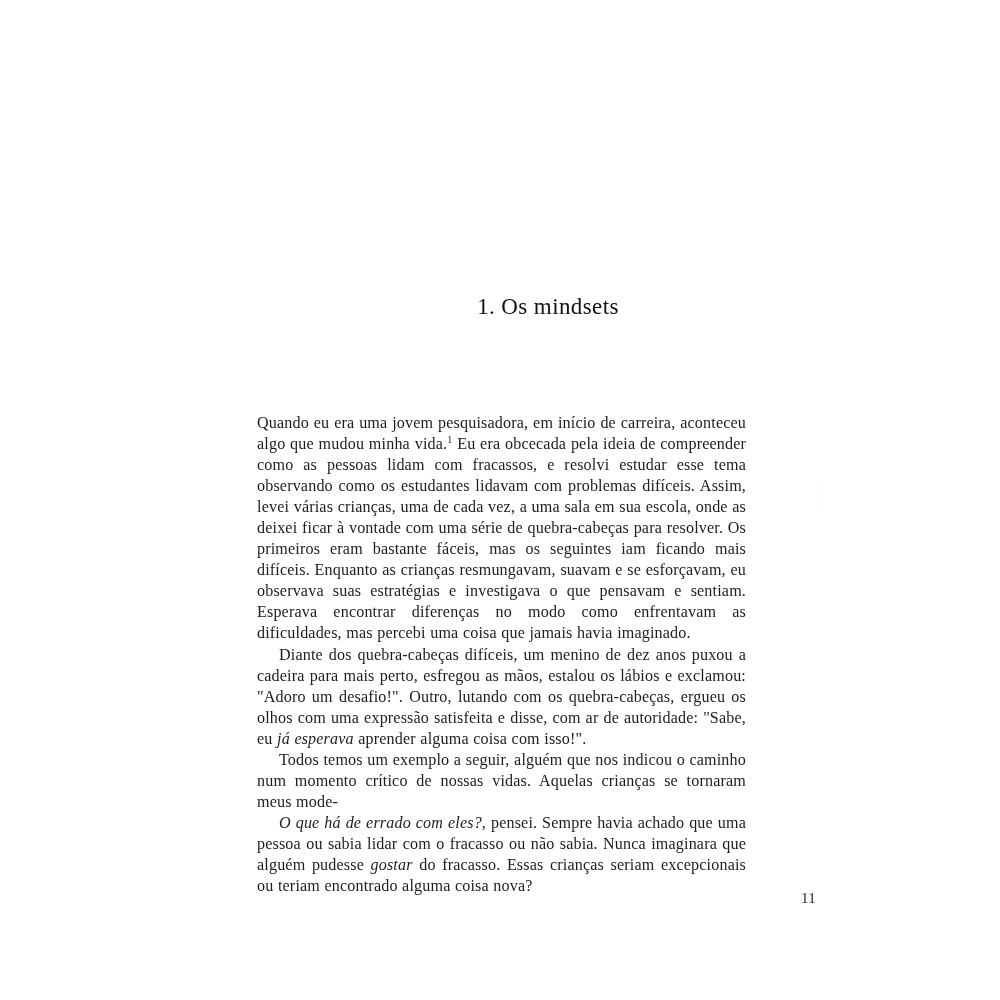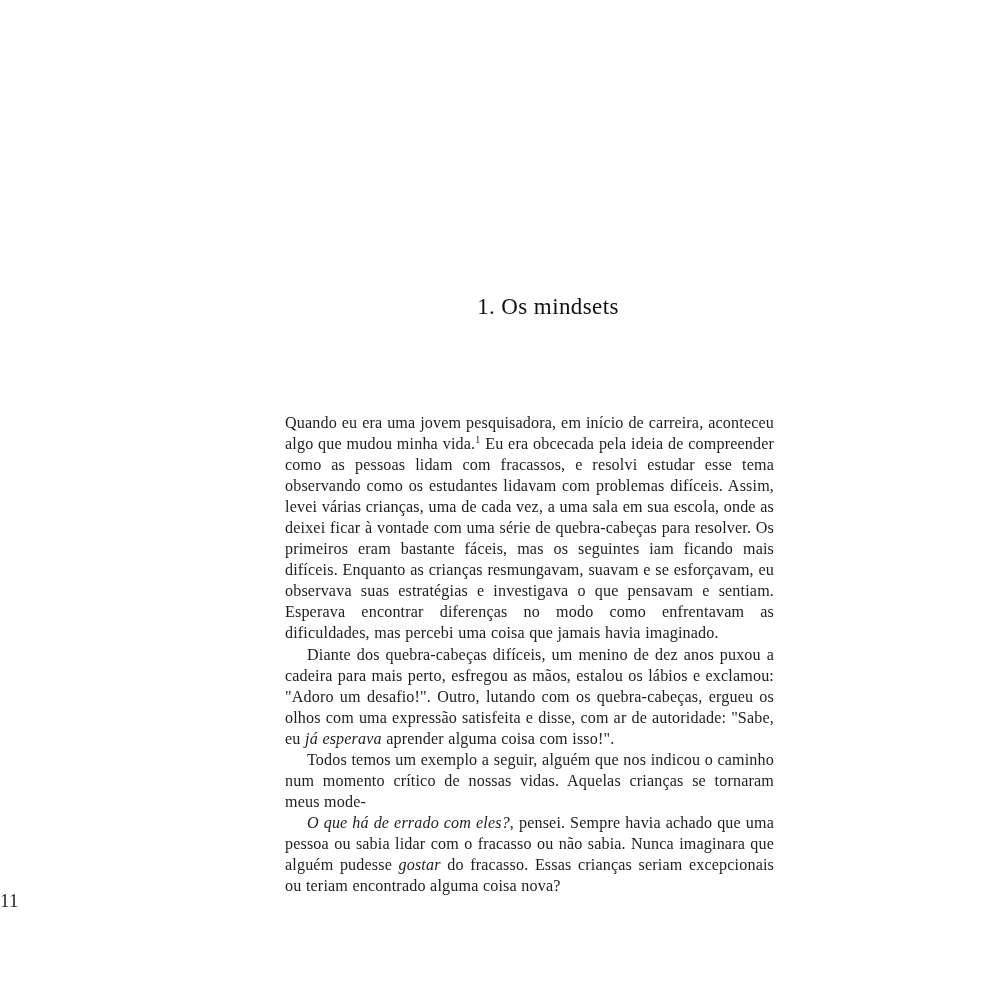--- a/index.html
+++ b/index.html
@@ -37,21 +37,20 @@
     line-height: 1.2;
     padding-left: 48px;
   }
 
   
   .text-column {
     position: absolute;
     top: 412px;
     left: 257px;
     width: 489px;
-    margin-left: 28px;
   }
 
   .body-paragraph {
     margin: 0;
     font-size: 16.1px;
     line-height: 21.05px;
     text-align: justify;
     text-justify: inter-word;
     color: #1d1d1d;
     letter-spacing: 0.01em;
@@ -73,22 +72,22 @@
     vertical-align: super;
     line-height: 0;
   }
 
   
   .folio {
     position: absolute;
     top: 890px;
     left: 0;
     width: 816px;
-    text-align: left;
-    font-size: 19px;
+    text-align: right;
+    font-size: 15px;
     color: #2a2a2a;
     letter-spacing: 0.3px;
   }
 
   
   .scan-artifact {
     position: absolute;
     top: 474px;
     left: 818px;
     width: 1px;

